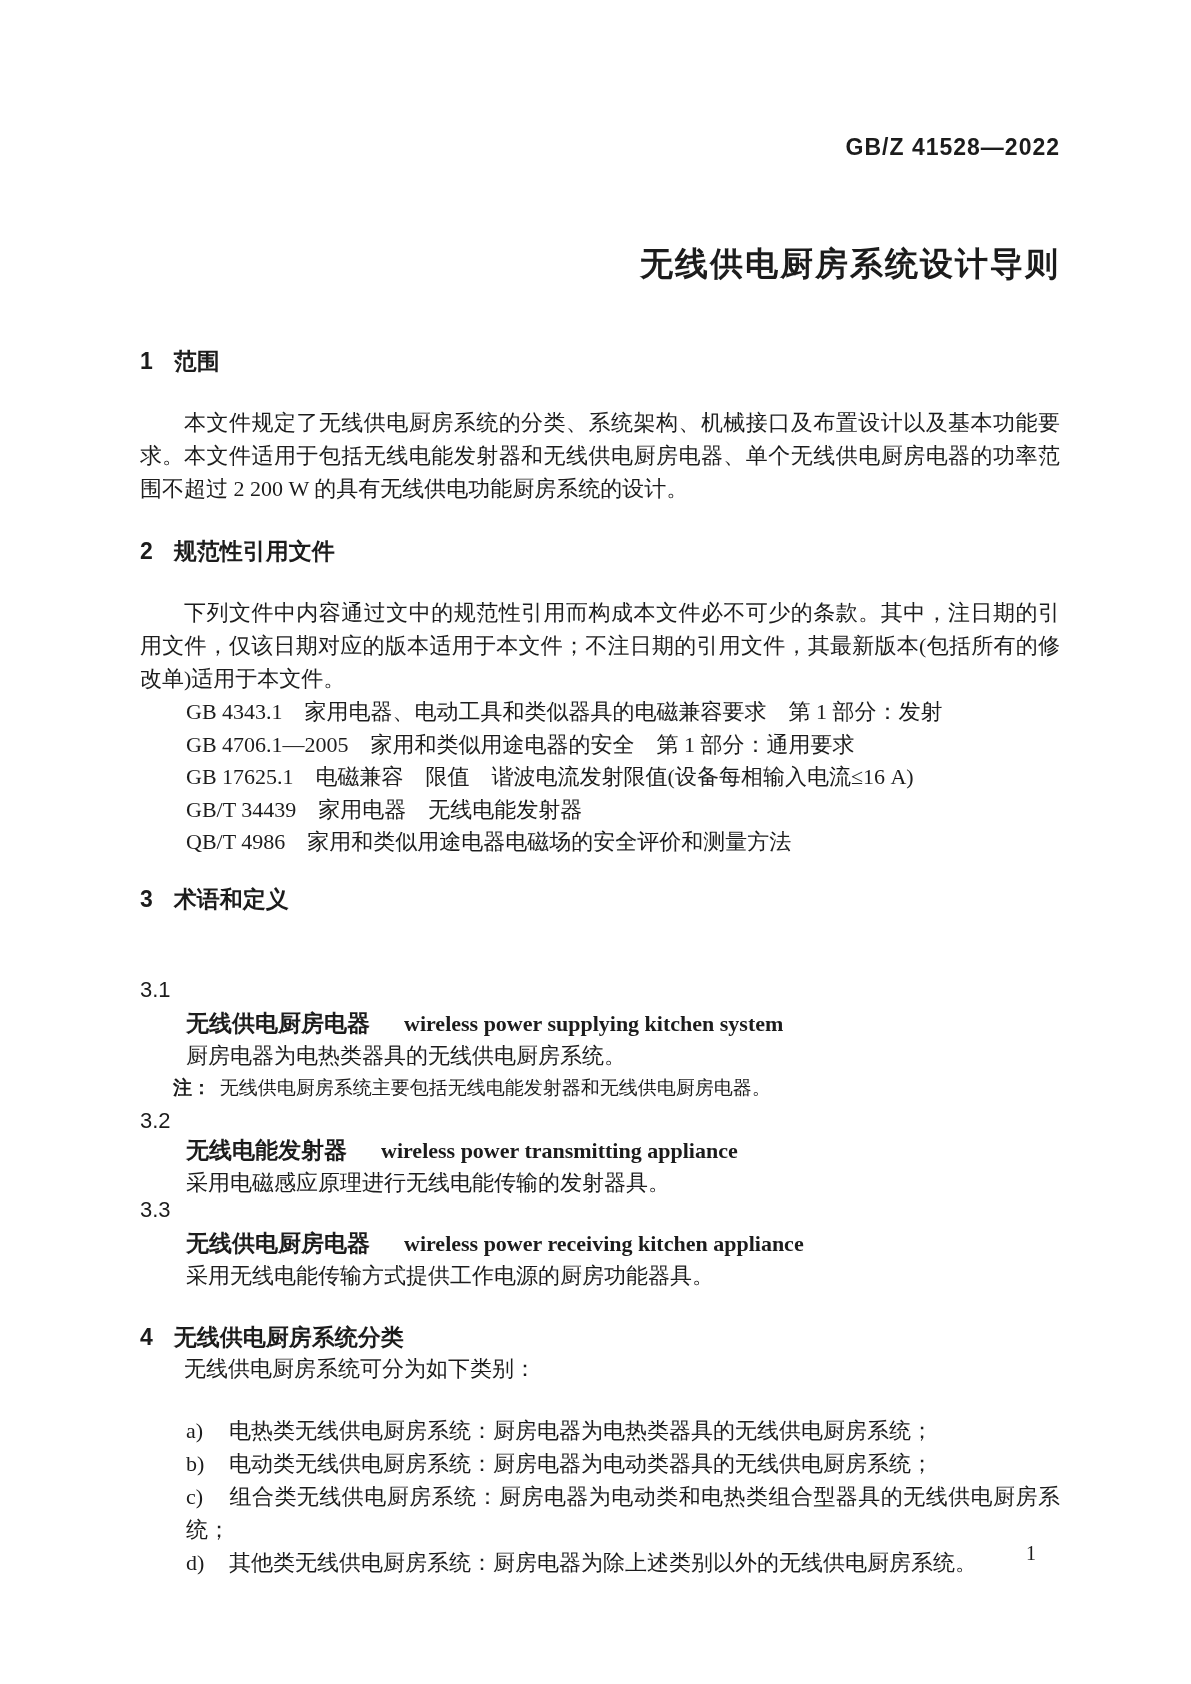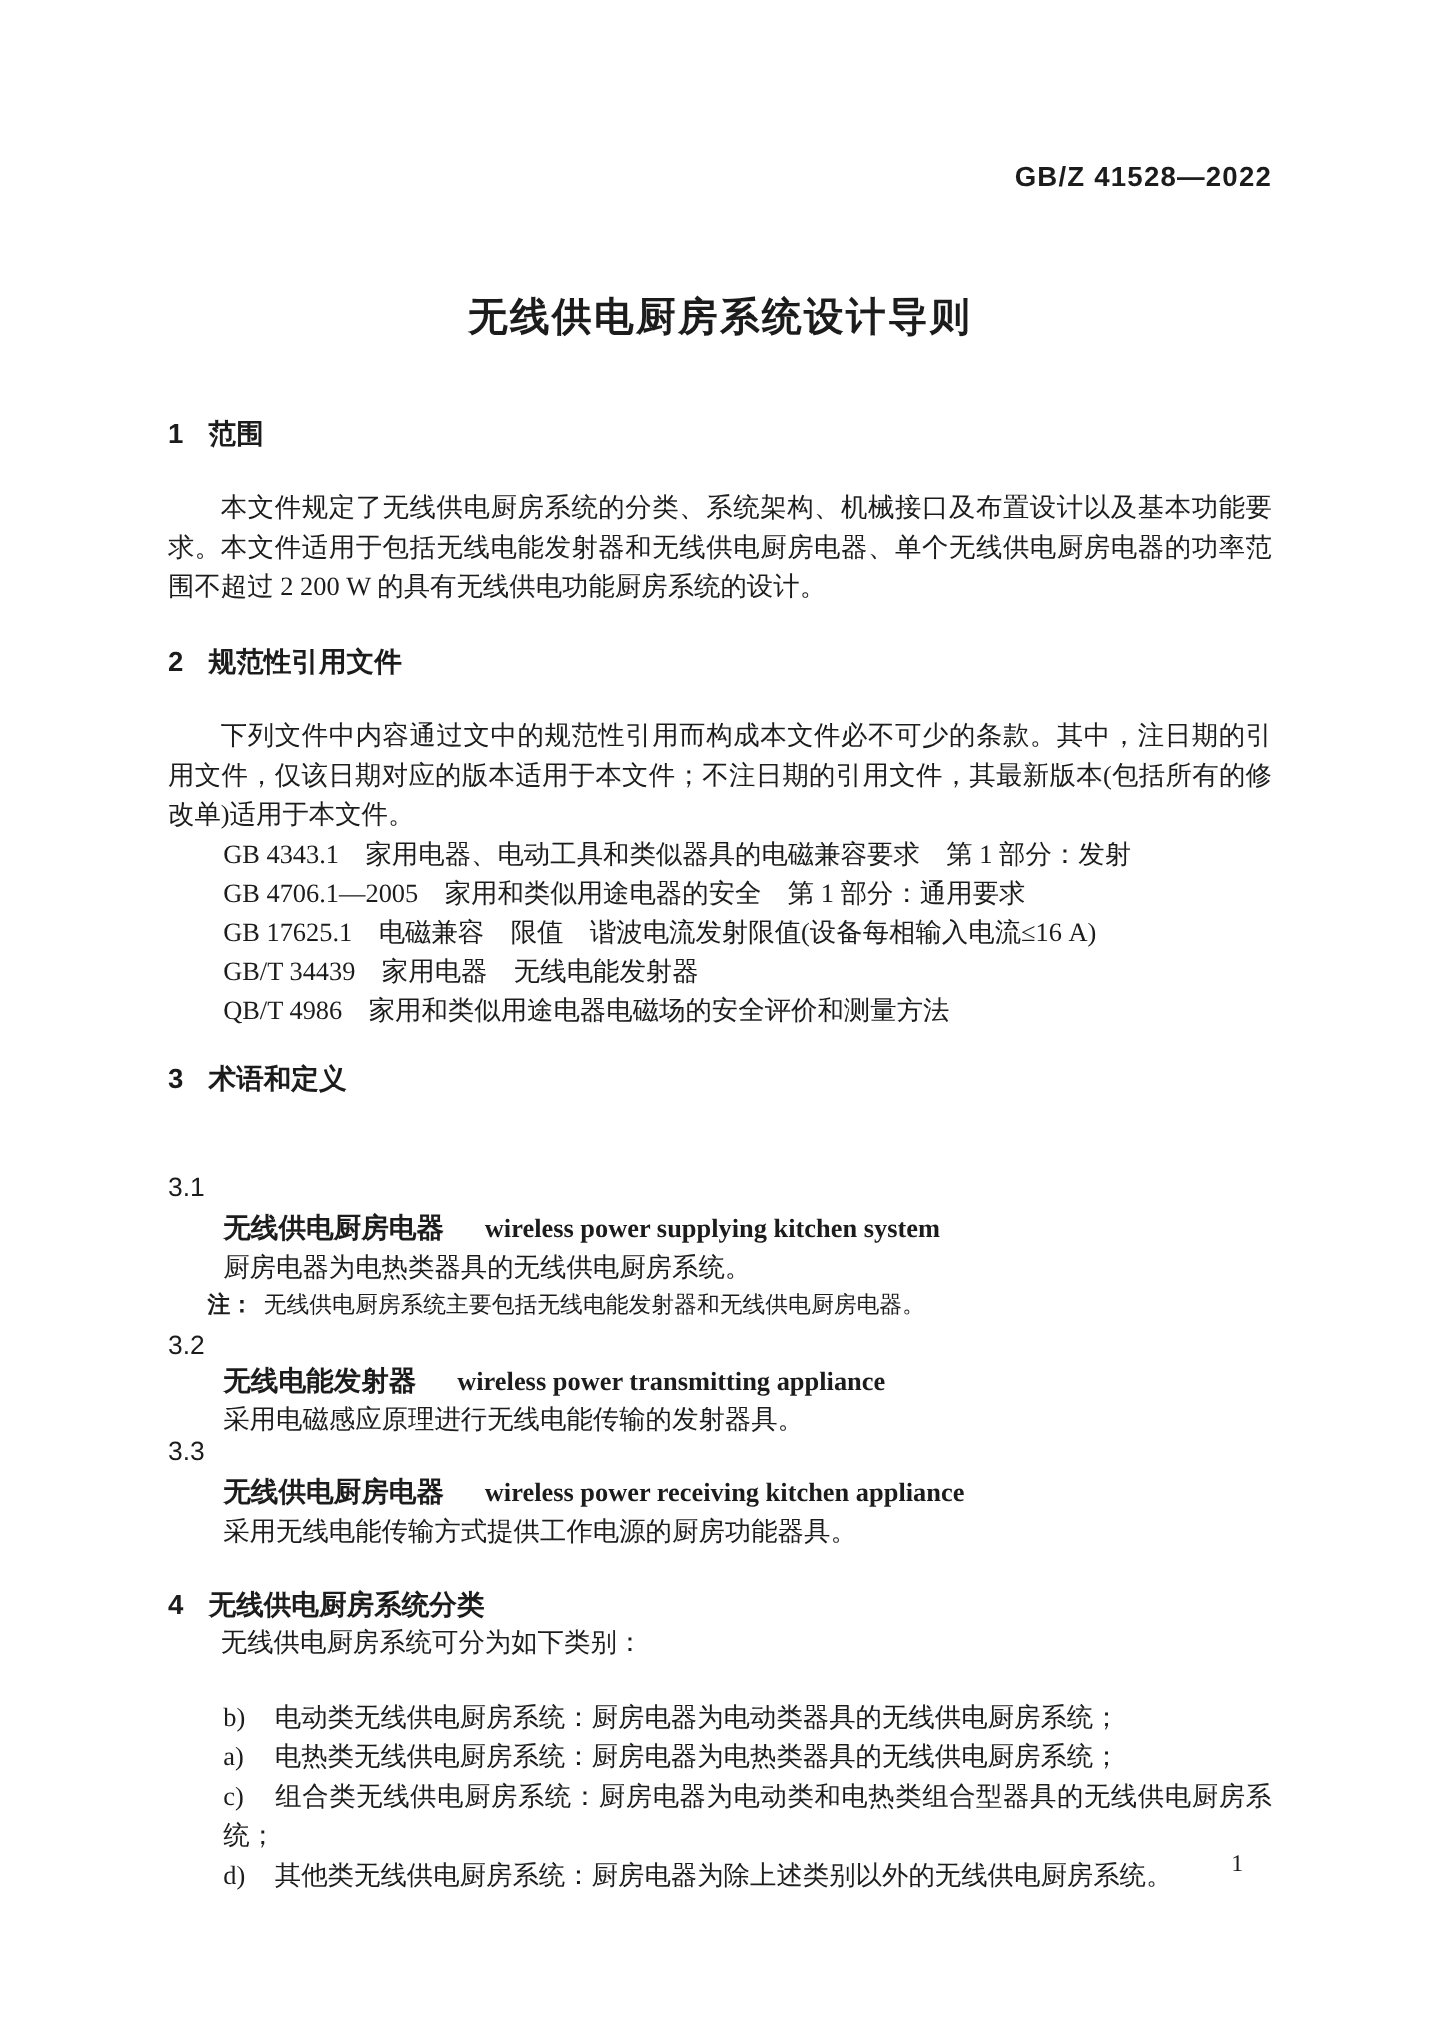--- a/index.html
+++ b/index.html
@@ -25,21 +25,21 @@
   .header-code {
     top: 134px;
     text-align: right;
     font-family: "Liberation Sans", sans-serif;
     font-weight: 700;
     font-size: 23px;
     letter-spacing: 1px;
   }
   .doc-title {
     top: 242px;
-    text-align: center;
+    text-align: right;
     font-family: Liberation Serif, serif;
     font-weight: 700;
     font-size: 33px;
     letter-spacing: 2px;
   }
   .sec-heading {
     display: flex;
     gap: 21px;
     font-family: "Liberation Sans", sans-serif;
     font-weight: 700;
@@ -167,21 +167,21 @@
     <span class="term-en">wireless power receiving kitchen appliance</span>
   </div>
   <p class="abs def-line" style="top:1262px;">采用无线电能传输方式提供工作电源的厨房功能器具。</p>
 
   <div class="abs sec-heading" style="top:1324px;">
     <span>4</span>
     <span>无线供电厨房系统分类</span>
   </div>
   <p class="abs body-text indent2" style="top:1352px;">无线供电厨房系统可分为如下类别：</p>
   <div class="abs list-block" style="top:1414px;">
+    <p><span class="item-marker">a)</span><span>电热类无线供电厨房系统：厨房电器为电热类器具的无线供电厨房系统；</span></p>
     <p><span class="item-marker">b)</span><span>电动类无线供电厨房系统：厨房电器为电动类器具的无线供电厨房系统；</span></p>
-    <p><span class="item-marker">a)</span><span>电热类无线供电厨房系统：厨房电器为电热类器具的无线供电厨房系统；</span></p>
     <p><span class="item-marker">c)</span><span>组合类无线供电厨房系统：厨房电器为电动类和电热类组合型器具的无线供电厨房系统；</span></p>
     <p><span class="item-marker">d)</span><span>其他类无线供电厨房系统：厨房电器为除上述类别以外的无线供电厨房系统。</span></p>
   </div>
 
   <div class="abs page-num">1</div>
 
 </div>
 
 </body></html>

